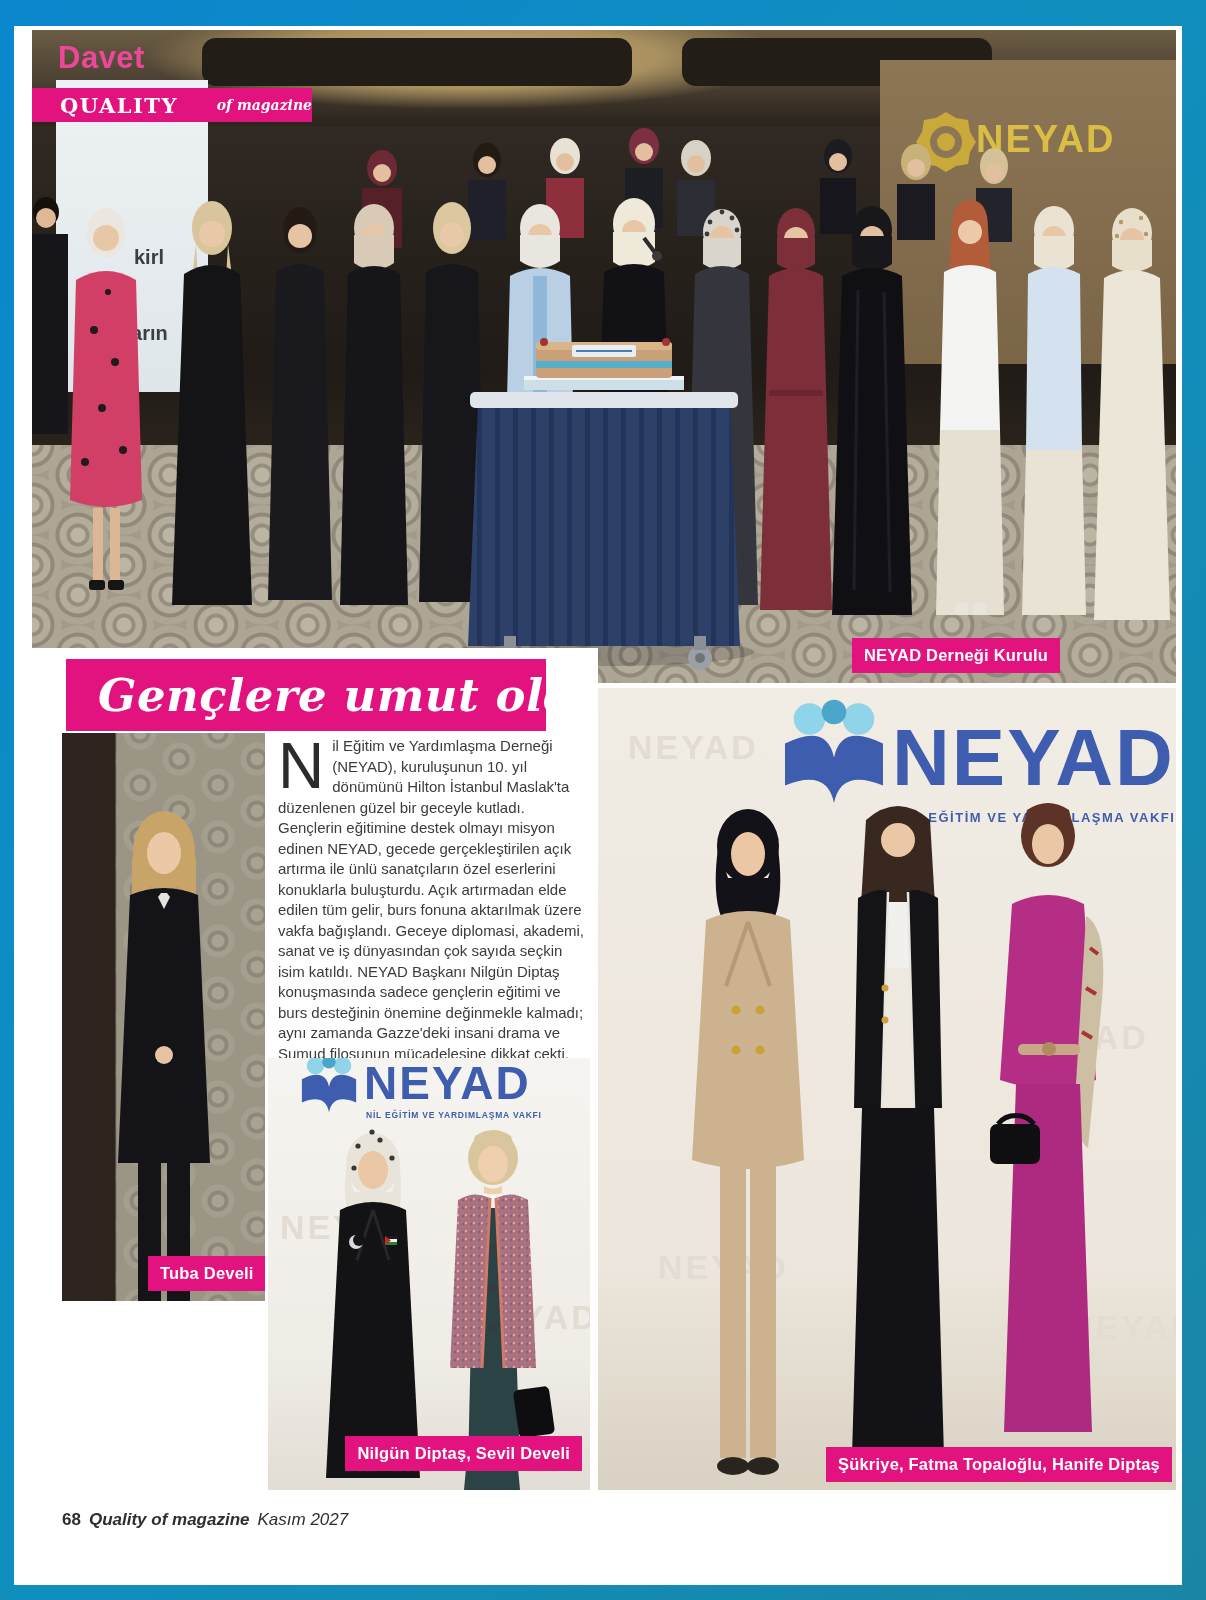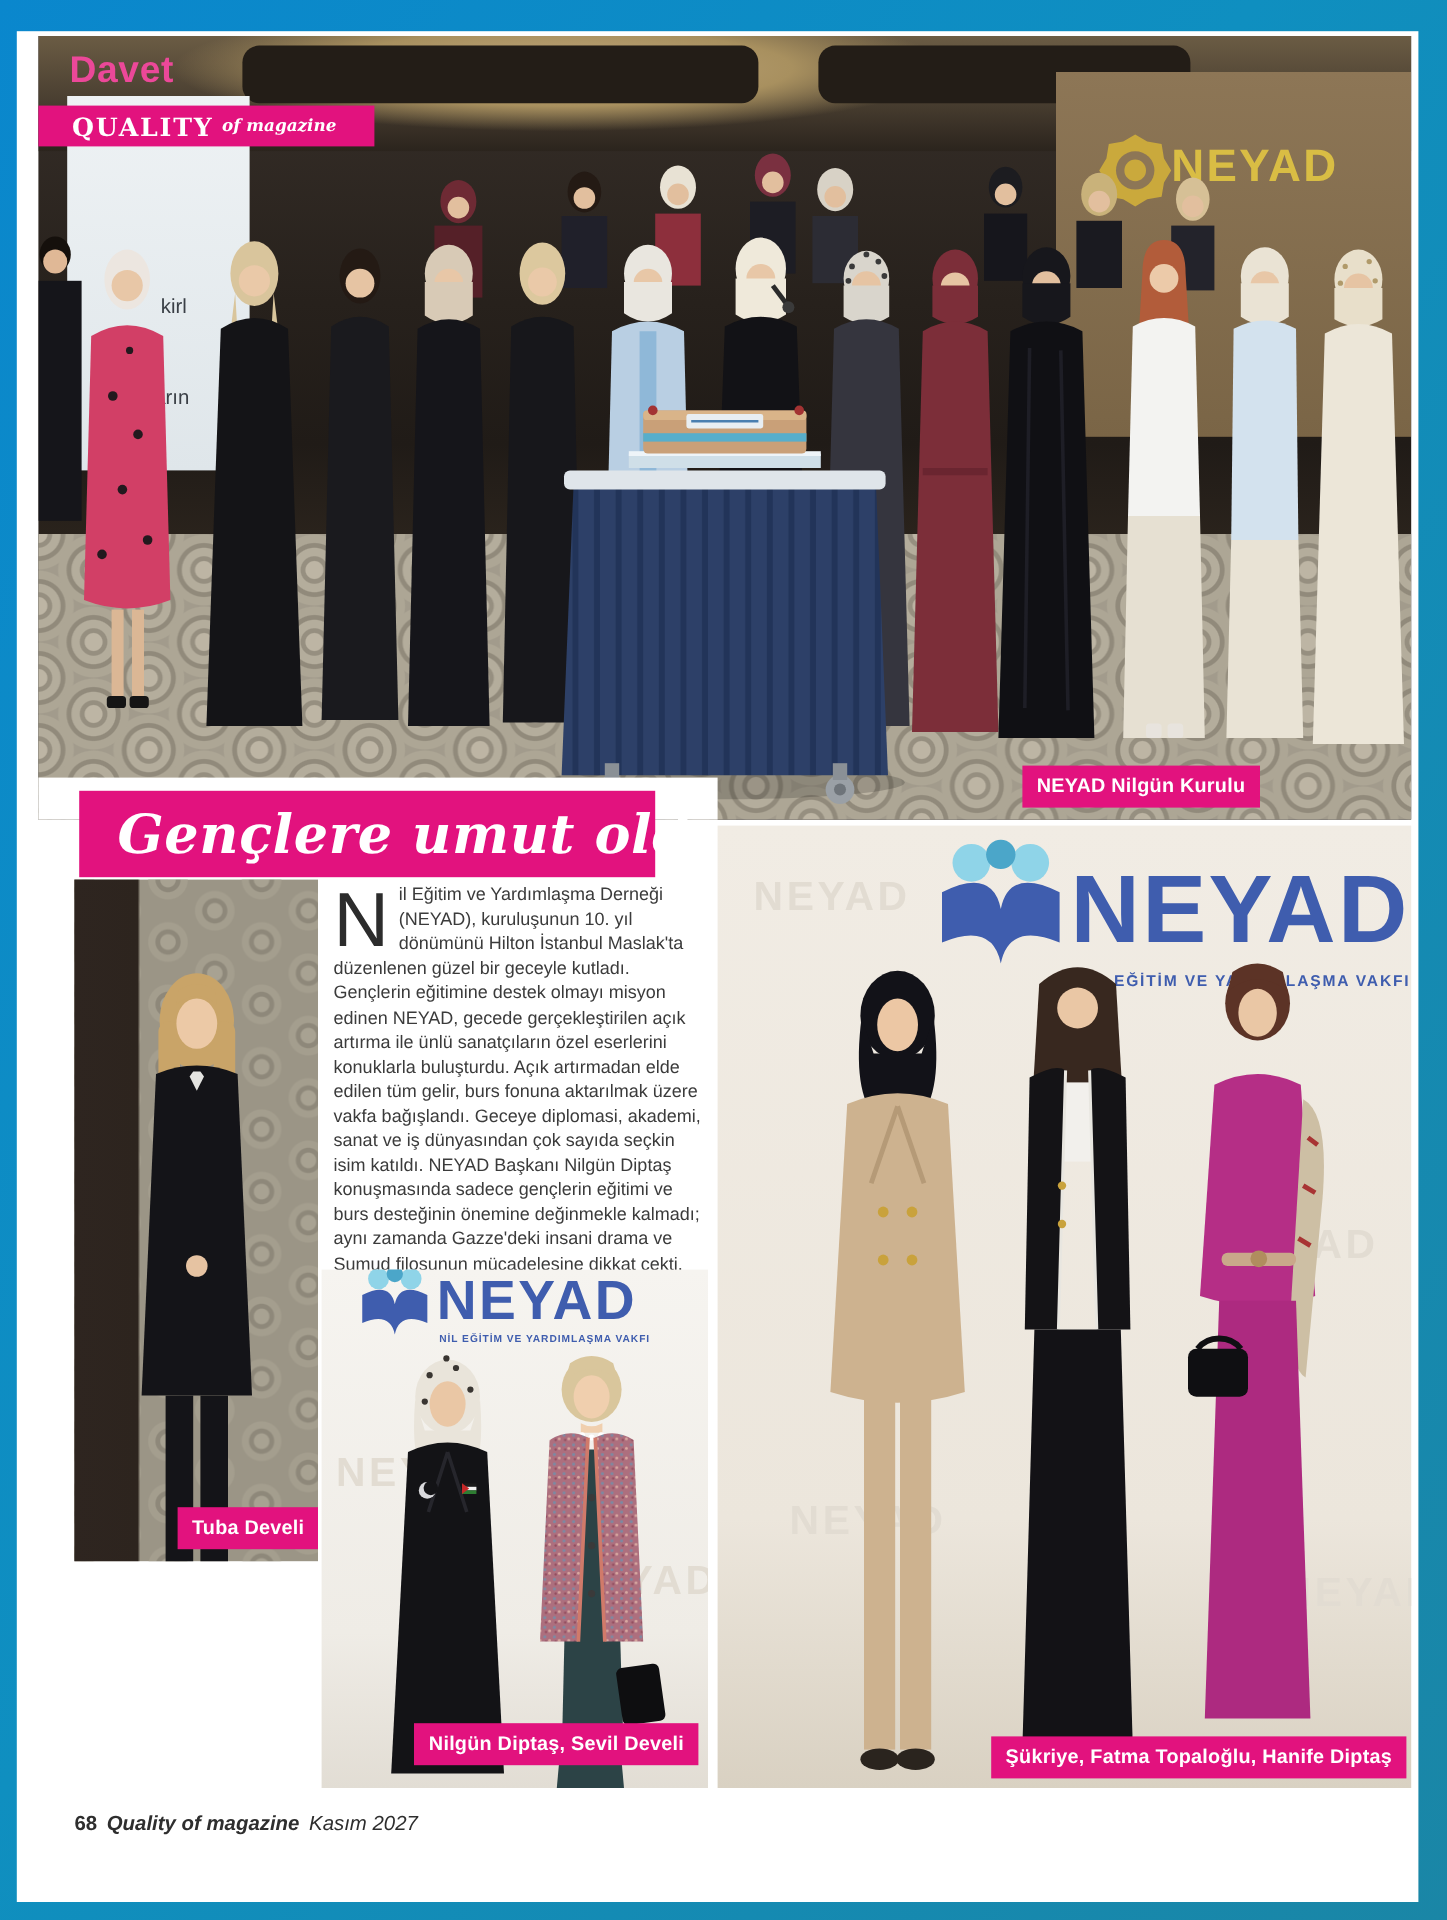--- a/index.html
+++ b/index.html
@@ -33,31 +33,31 @@
   .carpet{position:absolute;left:0;bottom:0;width:100%;height:238px;
     background-color:#a29b8c;
     background-image:
       radial-gradient(circle, #bdb5a4 0 7px, #968f80 8px 11px, #b4ad9c 12px 18px, #918a7b 19px 22px, #ada695 23px 29px, rgba(0,0,0,0) 30px),
       radial-gradient(circle, #bdb5a4 0 7px, #968f80 8px 11px, #b4ad9c 12px 18px, #918a7b 19px 22px, #ada695 23px 29px, rgba(0,0,0,0) 30px);
     background-size:92px 60px,92px 60px;
     background-position:0 0,46px 30px;}
   .stage-banner-left{position:absolute;left:24px;top:50px;width:152px;height:312px;
     background:linear-gradient(180deg,#eef2f4,#dfe6ea);color:#3f5dae;}
   .stage-banner-left .mini-name{position:absolute;left:34px;top:22px;font-weight:bold;font-size:21px;letter-spacing:1px;color:#3f5dae;}
-  .stage-banner-left .frag{position:absolute;font-size:17px;color:#3a3f46;font-weight:normal;}
+  .stage-banner-left .frag{position:absolute;font-size:20px;color:#3a3f46;font-weight:bold;}
   .stage-banner-right{position:absolute;left:848px;top:30px;width:296px;height:304px;
     background:linear-gradient(180deg,#8d7656,#7a6546);}
   .gold-name{position:absolute;left:96px;top:58px;color:#d9bd44;font-weight:bold;font-size:38px;letter-spacing:2px;}
   .crowd{position:absolute;left:0;top:0;width:100%;height:100%;}
 
   
   .section-label{left:44px;top:14px;color:#ec4899;font-size:31px;font-weight:bold;letter-spacing:.5px;}
   .brand-banner{left:18px;top:62px;width:280px;height:34px;background:#e2127e;color:#fff;
     display:flex;align-items:center;padding-left:28px;box-sizing:border-box;
-    font-family:"DejaVu Serif",serif;}
+    font-family:"DejaVu Serif",serif;justify-content:space-between;}
   .brand-banner .t1{font-weight:bold;font-size:21px;letter-spacing:1.5px;}
   .brand-banner .t2{font-style:italic;font-weight:bold;font-size:14px;margin-left:7px;}
   .white-patch{left:18px;top:622px;width:566px;height:35px;background:#fff;}
   .headline-bar{left:52px;top:633px;width:480px;height:72px;background:#e2127e;display:flex;align-items:center;}
   .headline-bar span{color:#fff;font-family:"DejaVu Serif",serif;font-style:italic;font-weight:bold;
     font-size:45px;padding-left:32px;white-space:nowrap;letter-spacing:.5px;}
 
   
   .article{left:264px;top:710px;width:312px;color:#3b3b3b;font-size:15px;line-height:20.5px;}
   .drop-cap{float:left;font-size:64px;line-height:52px;padding:4px 8px 0 0;color:#2c2c2c;}
@@ -318,21 +318,21 @@
       </g>
     </svg>
   </div>
 
   <div class="abs section-label">Davet</div>
   <div class="abs brand-banner">
     <span class="t1">QUALITY</span>
     <span class="t2">of magazine</span>
   </div>
 
-  <div class="badge" style="left:838px;top:612px;">NEYAD Nilgün Kurulu</div>
+  <div class="badge" style="left:838px;top:612px;">NEYAD Derneği Kurulu</div>
 
   <div class="abs white-patch"></div>
   <div class="abs headline-bar">
     <span>Gençlere umut oldu</span>
   </div>
 
   <div class="abs article">
     <span class="drop-cap">N</span><span>il Eğitim ve Yardımlaşma Derneği (NEYAD), kuruluşunun 10. yıl dönümünü Hilton İstanbul Maslak'ta düzenlenen güzel bir geceyle kutladı. Gençlerin eğitimine destek olmayı misyon edinen NEYAD, gecede gerçekleştirilen açık artırma ile ünlü sanatçıların özel eserlerini konuklarla buluşturdu. Açık artırmadan elde edilen tüm gelir, burs fonuna aktarılmak üzere vakfa bağışlandı. Geceye diplomasi, akademi, sanat ve iş dünyasından çok sayıda seçkin isim katıldı. NEYAD Başkanı Nilgün Diptaş konuşmasında sadece gençlerin eğitimi ve burs desteğinin önemine değinmekle kalmadı; aynı zamanda Gazze'deki insani drama ve Sumud filosunun mücadelesine dikkat çekti.</span>
   </div>
 

